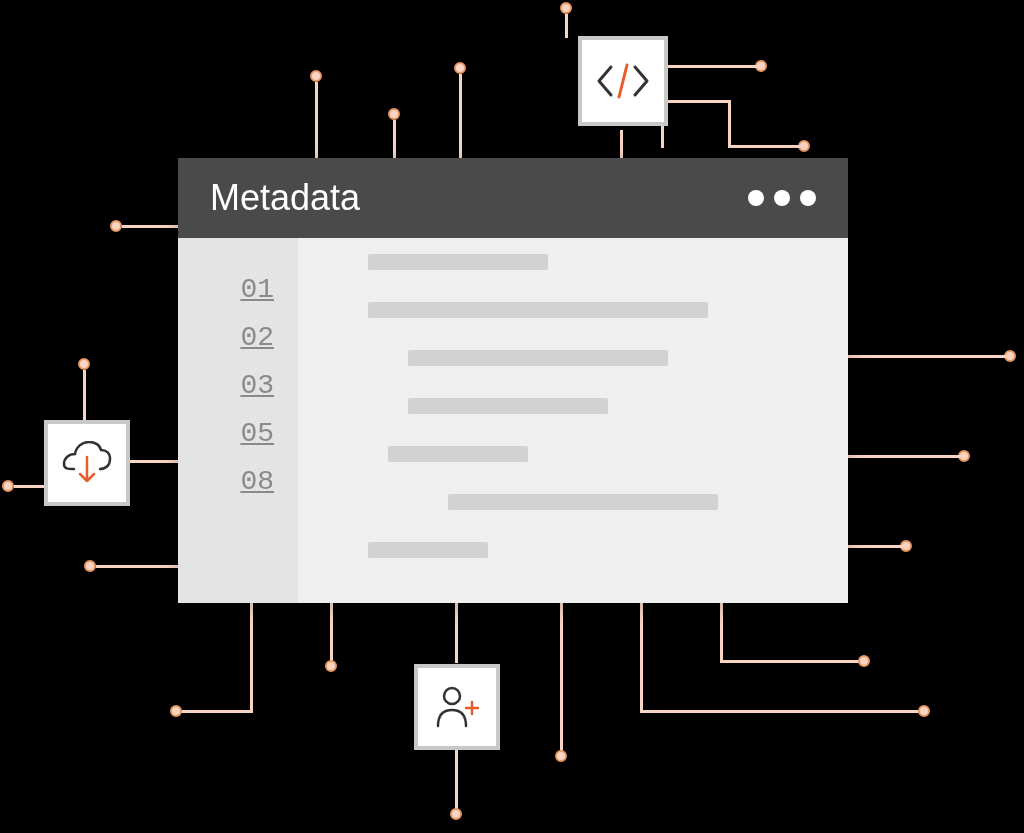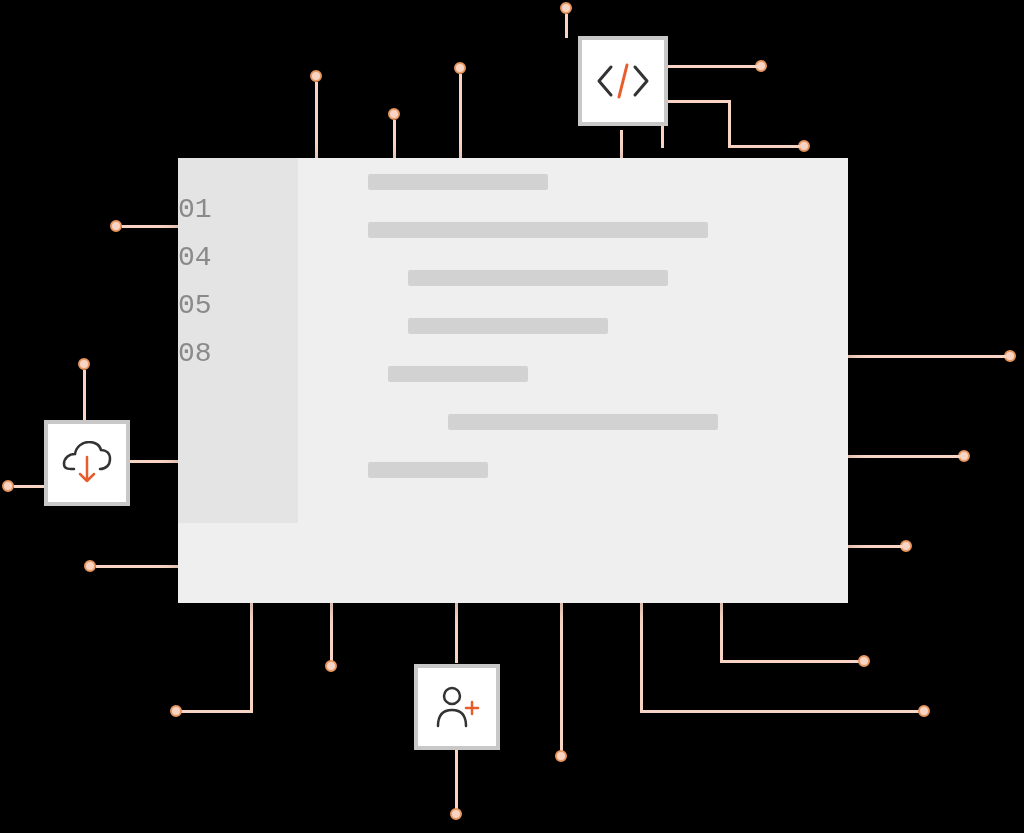--- a/index.html
+++ b/index.html
@@ -68,25 +68,26 @@
     height: calc(100% - 80px);
   }
   .gutter {
     width: 120px;
     background: #e4e4e4;
     padding-top: 28px;
   }
   .ln {
     color: #8a8a8a;
     font-size: 28px;
-    text-align: left;
+    text-align: right;
     padding-right: 24px;
     height: 48px;
     line-height: 48px;
     font-family: "Courier New", monospace;
+    text-decoration: underline;
   }
   .content {
     flex: 1;
     padding-top: 28px;
     position: relative;
   }
   .bar {
     position: absolute;
     height: 16px;
     background: #d2d2d2;
@@ -182,24 +183,33 @@
 
 <div class="icon-box" style="left:414px; top:664px; width:86px; height:86px;">
   <svg width="50" height="46" viewBox="0 0 50 46">
     <circle cx="20" cy="12" r="8" stroke="#333" stroke-width="2.5" fill="none"></circle>
     <path d="M6 42 C6 30 12 26 20 26 C28 26 34 30 34 42" stroke="#333" stroke-width="2.5" fill="none" stroke-linecap="round"></path>
     <path d="M40 18 L40 30 M34 24 L46 24" stroke="#e85d2c" stroke-width="2.5" fill="none" stroke-linecap="round"></path>
   </svg>
 </div>
 
 <div class="window">
+  <div class="titlebar">
+    <div class="title">Metadata</div>
+    <div class="dots">
+      <div class="dot"></div>
+      <div class="dot"></div>
+      <div class="dot"></div>
+    </div>
+  </div>
   <div class="body-area">
     <div class="gutter">
       <div class="ln">01</div>
-      <div class="ln">04</div>
+      <div class="ln">02</div>
+      <div class="ln">03</div>
       <div class="ln">05</div>
       <div class="ln">08</div>
     </div>
     <div class="content" id="bars-container">
     <div class="bar" style="left: 70px; top: 16px; width: 180px;"></div>
         <div class="bar" style="left: 70px; top: 64px; width: 340px;"></div>
         <div class="bar" style="left: 110px; top: 112px; width: 260px;"></div>
         <div class="bar" style="left: 110px; top: 160px; width: 200px;"></div>
         <div class="bar" style="left: 90px; top: 208px; width: 140px;"></div>
         <div class="bar" style="left: 150px; top: 256px; width: 270px;"></div>

